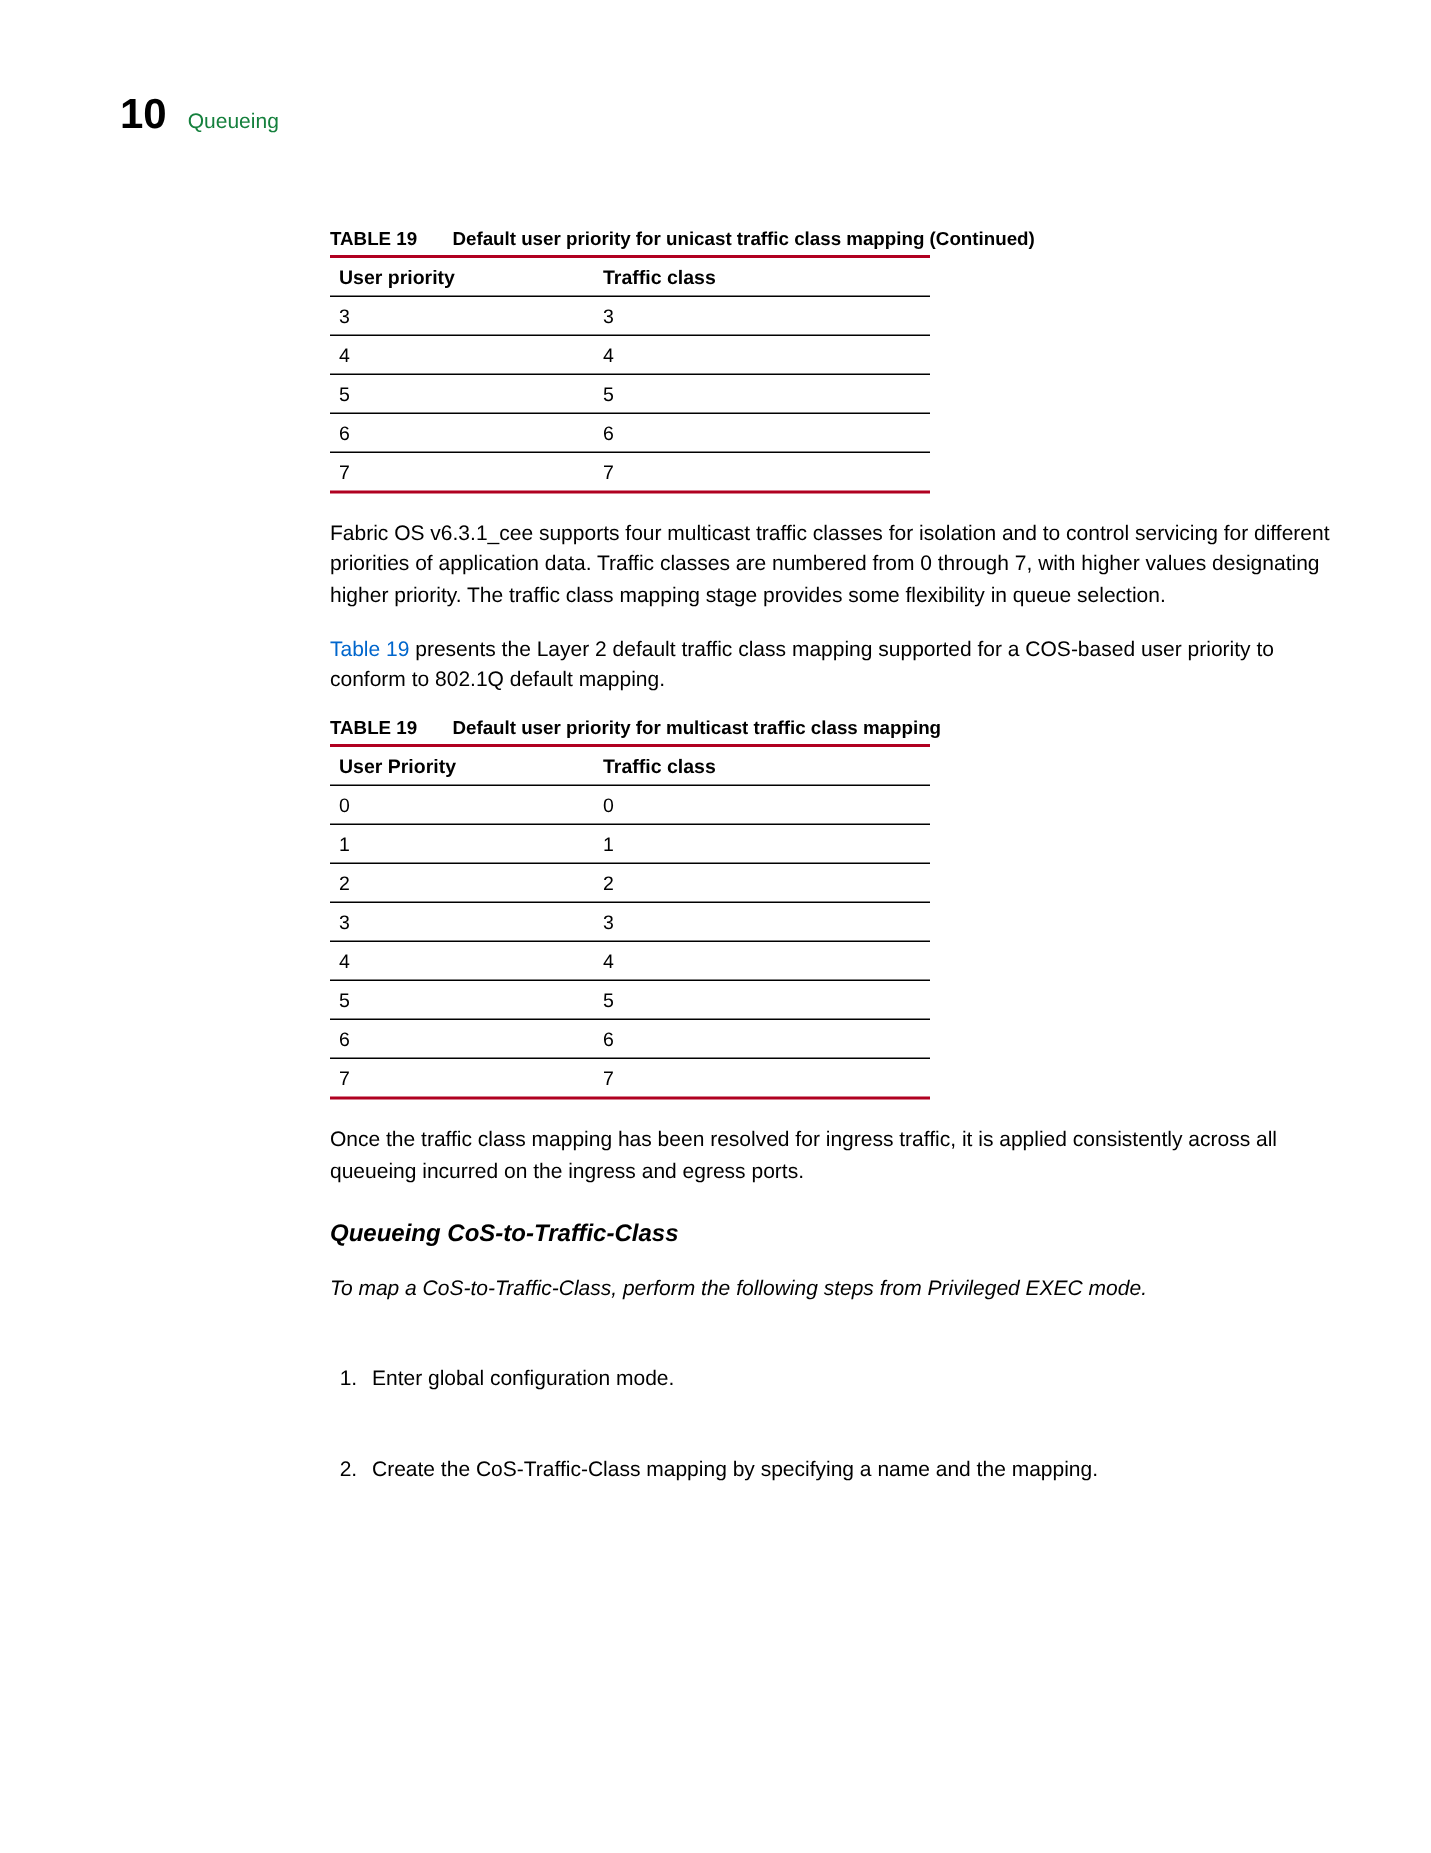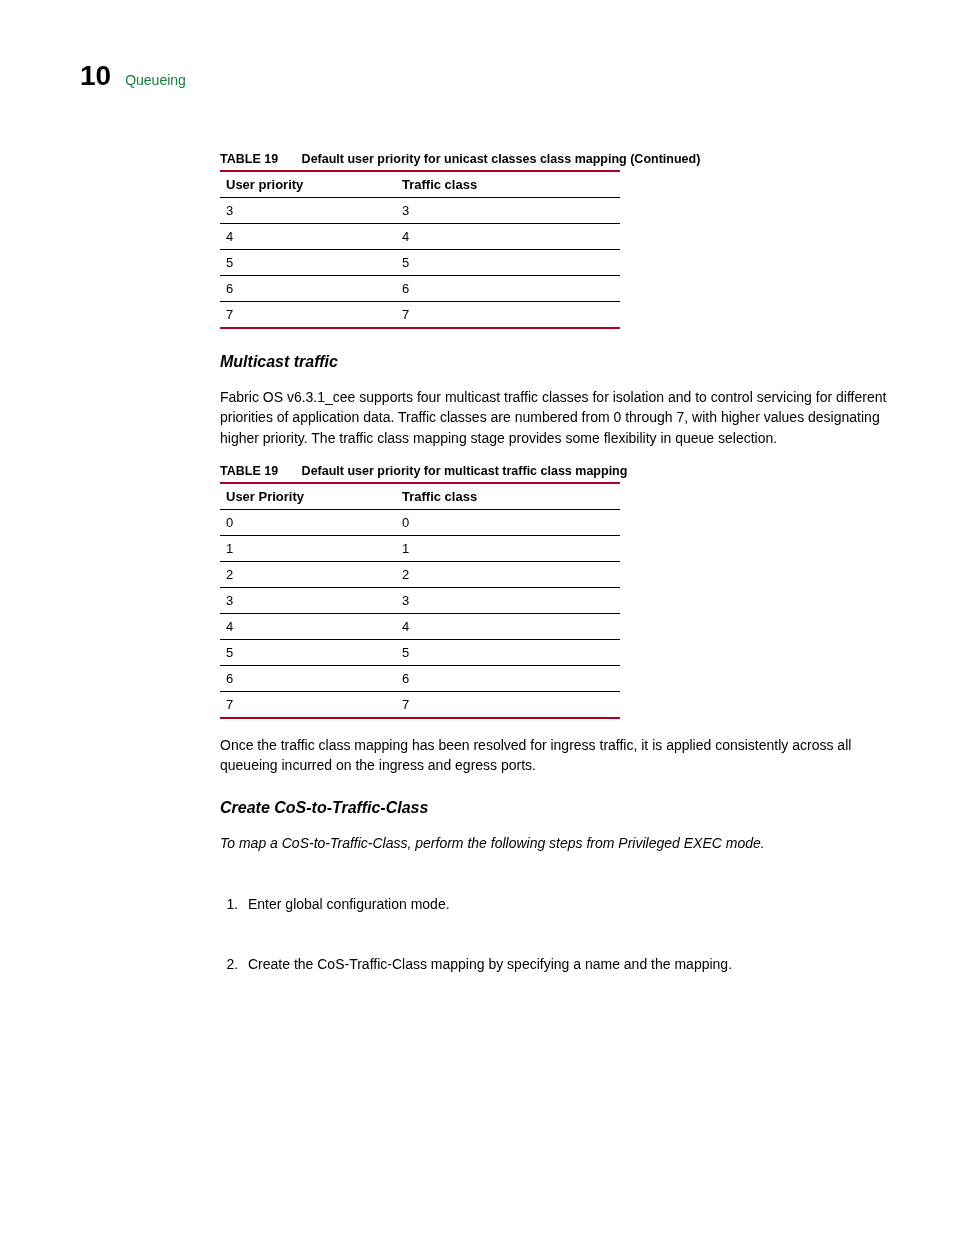--- a/index.html
+++ b/index.html
@@ -98,21 +98,21 @@
 
   <div class="header-row">
     <span class="chapter-num">10</span>
     <span class="header-title">Queueing</span>
   </div>
 
   <div class="content">
 
     <div class="table-caption">
       <span class="lbl">TABLE 19</span>
-      <span class="desc">Default user priority for unicast classes class mapping  (Continued)</span>
+      <span class="desc">Default user priority for unicast traffic class mapping  (Continued)</span>
     </div>
     <table class="priority" id="table18">
       <thead>
         <tr>
           <th class="col-pr">User priority</th>
           <th>Traffic class</th>
         </tr>
       </thead>
       <tbody>
           <tr>
@@ -132,24 +132,26 @@
             <td>6</td>
           </tr>
           <tr>
             <td>7</td>
             <td>7</td>
           </tr>
         </tbody>
     </table>
 
 
-    <div class="sub-h">Multicast traffic</div>
 
     <p class="para">Fabric OS v6.3.1_cee supports four multicast traffic classes for isolation and to control servicing for different priorities of application data. Traffic classes are numbered from 0 through 7, with higher values designating higher priority. The traffic class mapping stage provides some flexibility in queue selection.</p>
 
+    <p class="para">
+      <span class="link">Table 19</span><span> presents the Layer 2 default traffic class mapping supported for a COS-based user priority to conform to 802.1Q default mapping.</span>
+    </p>
 
     <div class="table-caption">
       <span class="lbl">TABLE 19</span>
       <span class="desc">Default user priority for multicast traffic class mapping</span>
     </div>
     <table class="priority" id="table19">
       <thead>
         <tr>
           <th class="col-pr">User Priority</th>
           <th>Traffic class</th>
@@ -186,21 +188,21 @@
           </tr>
           <tr>
             <td>7</td>
             <td>7</td>
           </tr>
         </tbody>
     </table>
 
     <p class="para">Once the traffic class mapping has been resolved for ingress traffic, it is applied consistently across all queueing incurred on the ingress and egress ports.</p>
 
-    <div class="sub-h">Create CoS-to-Traffic-Class</div>
+    <div class="sub-h">Queueing CoS-to-Traffic-Class</div>
 
     <p class="para" style="margin-bottom:23px;font-style:italic;">To map a CoS-to-Traffic-Class, perform the following steps from Privileged EXEC mode.</p>
 
     <ol class="steps">
       <li>Enter global configuration mode.</li>
       <li>Create the CoS-Traffic-Class mapping by specifying a name and the mapping.</li>
     </ol>
 
   </div>
 </div>

